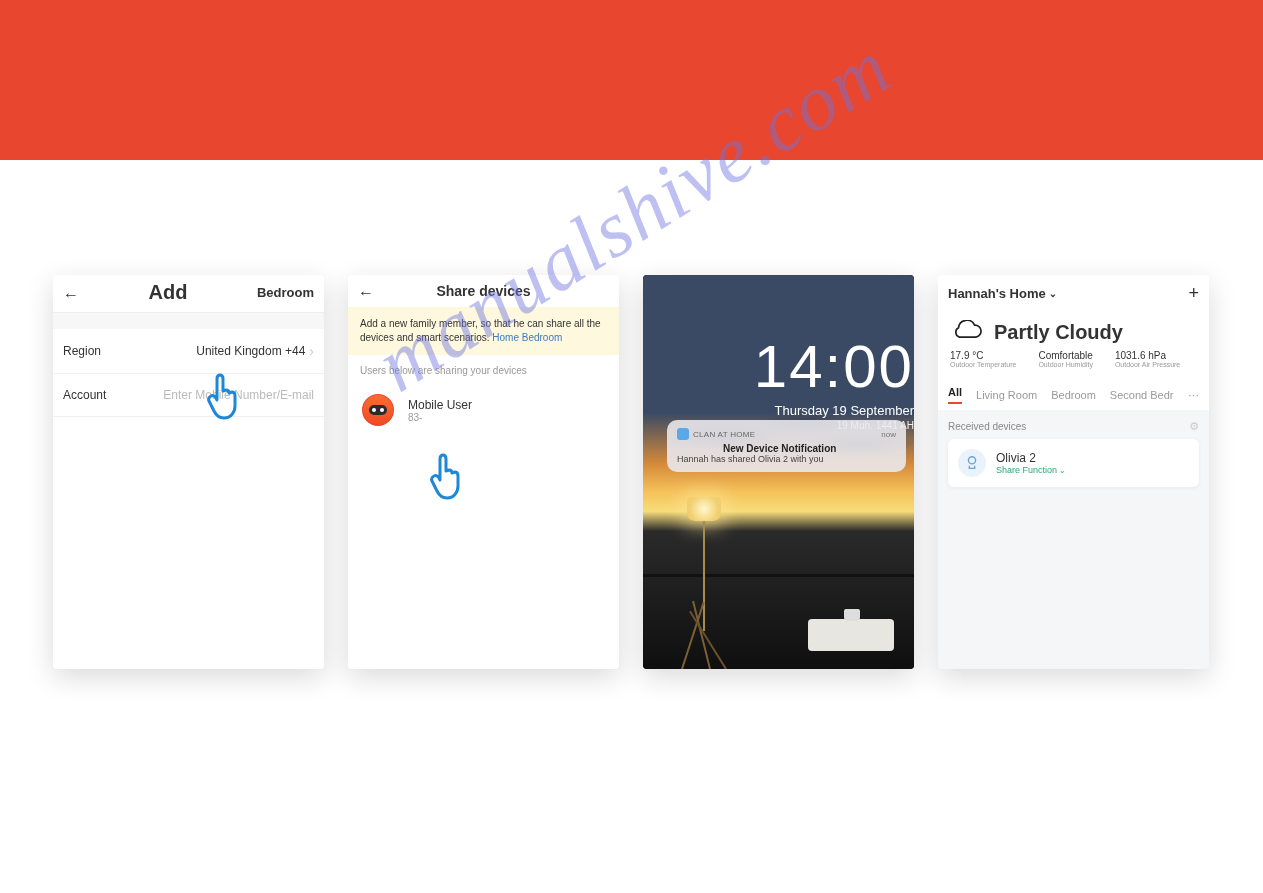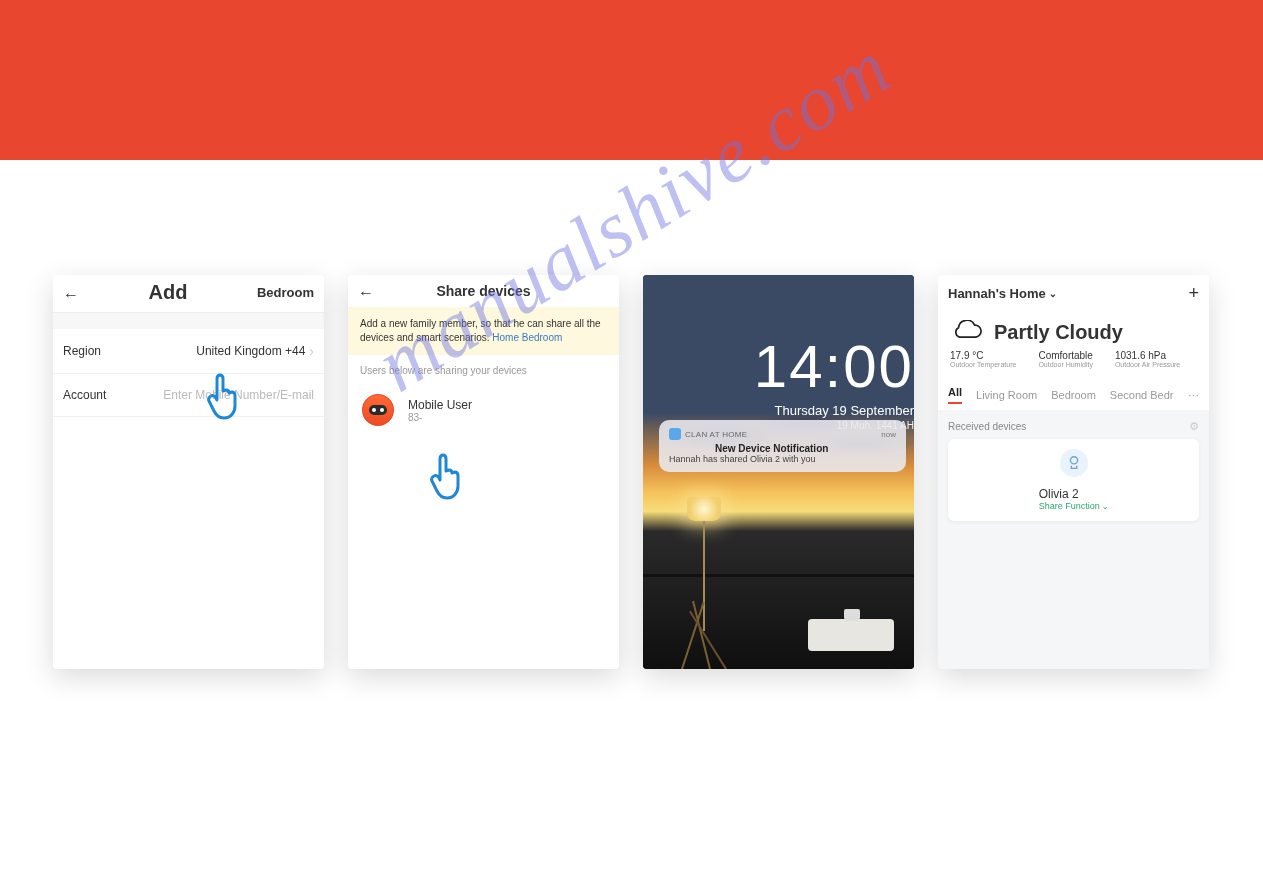--- a/index.html
+++ b/index.html
@@ -76,21 +76,21 @@
     position:absolute; top:120px; left:0; right:0; height:70px;
     background: radial-gradient(ellipse 80px 18px at 60% 40%, rgba(60,60,80,0.9), transparent 60%),
                 radial-gradient(ellipse 100px 22px at 30% 60%, rgba(50,50,70,0.85), transparent 60%),
                 radial-gradient(ellipse 90px 20px at 80% 70%, rgba(55,55,75,0.8), transparent 60%);
   }
   .s3-overlay { position:relative; text-align:right; padding-top:28px;margin-top:29px; }
   .s3-time { font-size:60px; font-weight:200; letter-spacing:2px; }
   .s3-date { font-size:13px; margin-top:2px; }
   .s3-date2 { font-size:10px; margin-top:2px; opacity:0.9; }
   .s3-notif {
-    position:absolute; left:16px; right:8px; top:145px;
+    position:absolute; left:24px; right:8px; top:145px;
     background:rgba(235,235,240,0.88);
     border-radius:10px; padding:8px 10px; color:#222;
     font-size:10px;
   }
   .s3-notif-top { display:flex; align-items:center; justify-content:space-between; margin-bottom:3px; }
   .s3-notif-app { display:flex; align-items:center; gap:4px; text-transform:uppercase; font-size:8px; color:#666; letter-spacing:0.3px;}
   .s3-notif-appicon { width:12px; height:12px; border-radius:3px; background:#5aa8e8; display:inline-block; }
   .s3-notif-when { font-size:8px; color:#777; }
   .s3-notif-title { font-weight:700; font-size:10px;padding-left:46px; }
   .s3-notif-body { font-size:9px; color:#444; }
@@ -117,21 +117,21 @@
   .s4-wtitle { font-size:20px; font-weight:700; }
   .s4-wstats { display:flex; gap:22px; margin-top:6px; }
   .s4-stat-val { font-size:10px; color:#333; }
   .s4-stat-lbl { font-size:7px; color:#999; }
   .s4-tabs { display:flex; gap:14px; padding:8px 10px 6px 10px; background:#fff; font-size:11px; color:#999; align-items:center;}
   .s4-tab.active { color:#222; font-weight:600; border-bottom:2px solid #e8462e; padding-bottom:4px;}
   .s4-tab { white-space:nowrap; }
   .s4-more { margin-left:auto; color:#999; }
   .s4-section { padding:10px 10px 6px 10px; font-size:10px; color:#888; display:flex; justify-content:space-between; align-items:center;gap:14px;}
   .s4-gear { color:#ccc; font-size:11px; }
-  .s4-card { margin:0 10px; background:#fff; border-radius:6px; padding:10px; display:flex; align-items:center; gap:10px; box-shadow:0 1px 4px rgba(0,0,0,0.06);flex-direction:column;}
+  .s4-card { margin:0 10px; background:#fff; border-radius:6px; padding:10px; display:flex; align-items:center; gap:10px; box-shadow:0 1px 4px rgba(0,0,0,0.06);}
   .s4-devicon { width:28px; height:28px; border-radius:50%; background:#eaf2fb; display:flex; align-items:center; justify-content:center; }
   .s4-devname { font-size:12px; color:#333; }
   .s4-devsub { font-size:9px; color:#2aa876; display:flex; align-items:center; gap:2px;}
 
   
   .watermark {
     position:absolute;
     left:340px; top:170px;
     font-size:80px;
     color:rgba(108,115,224,0.45);

